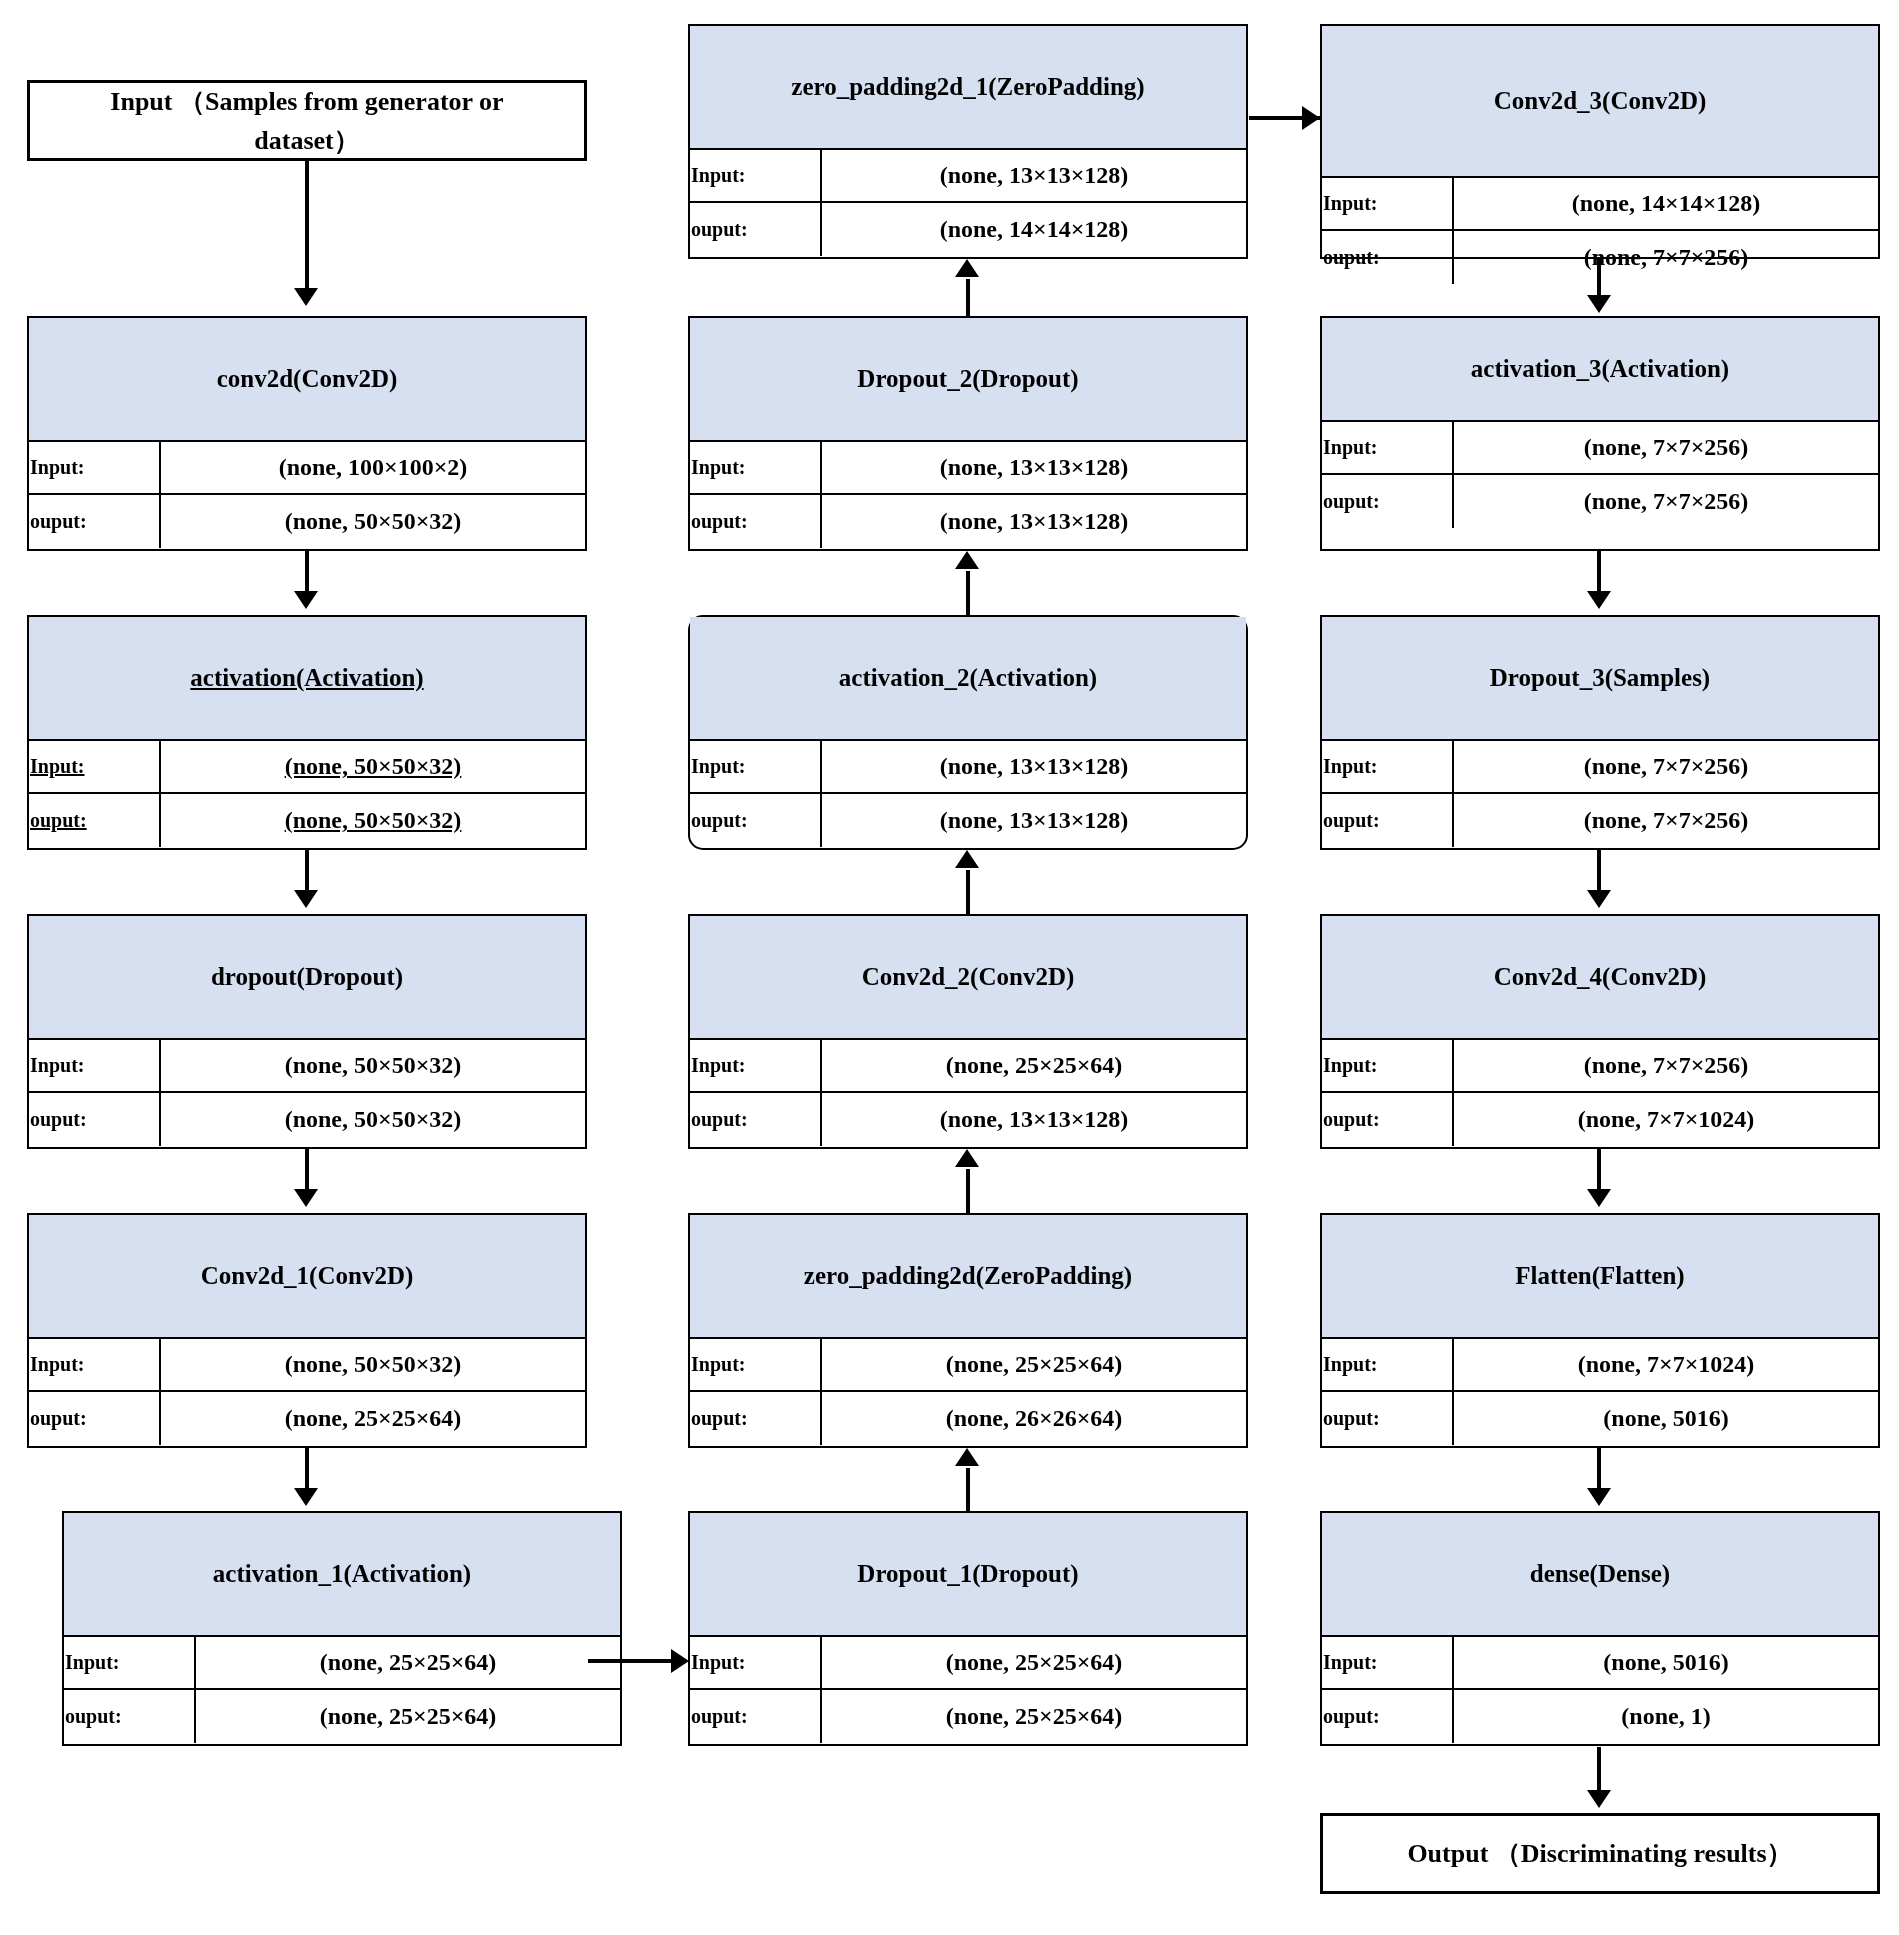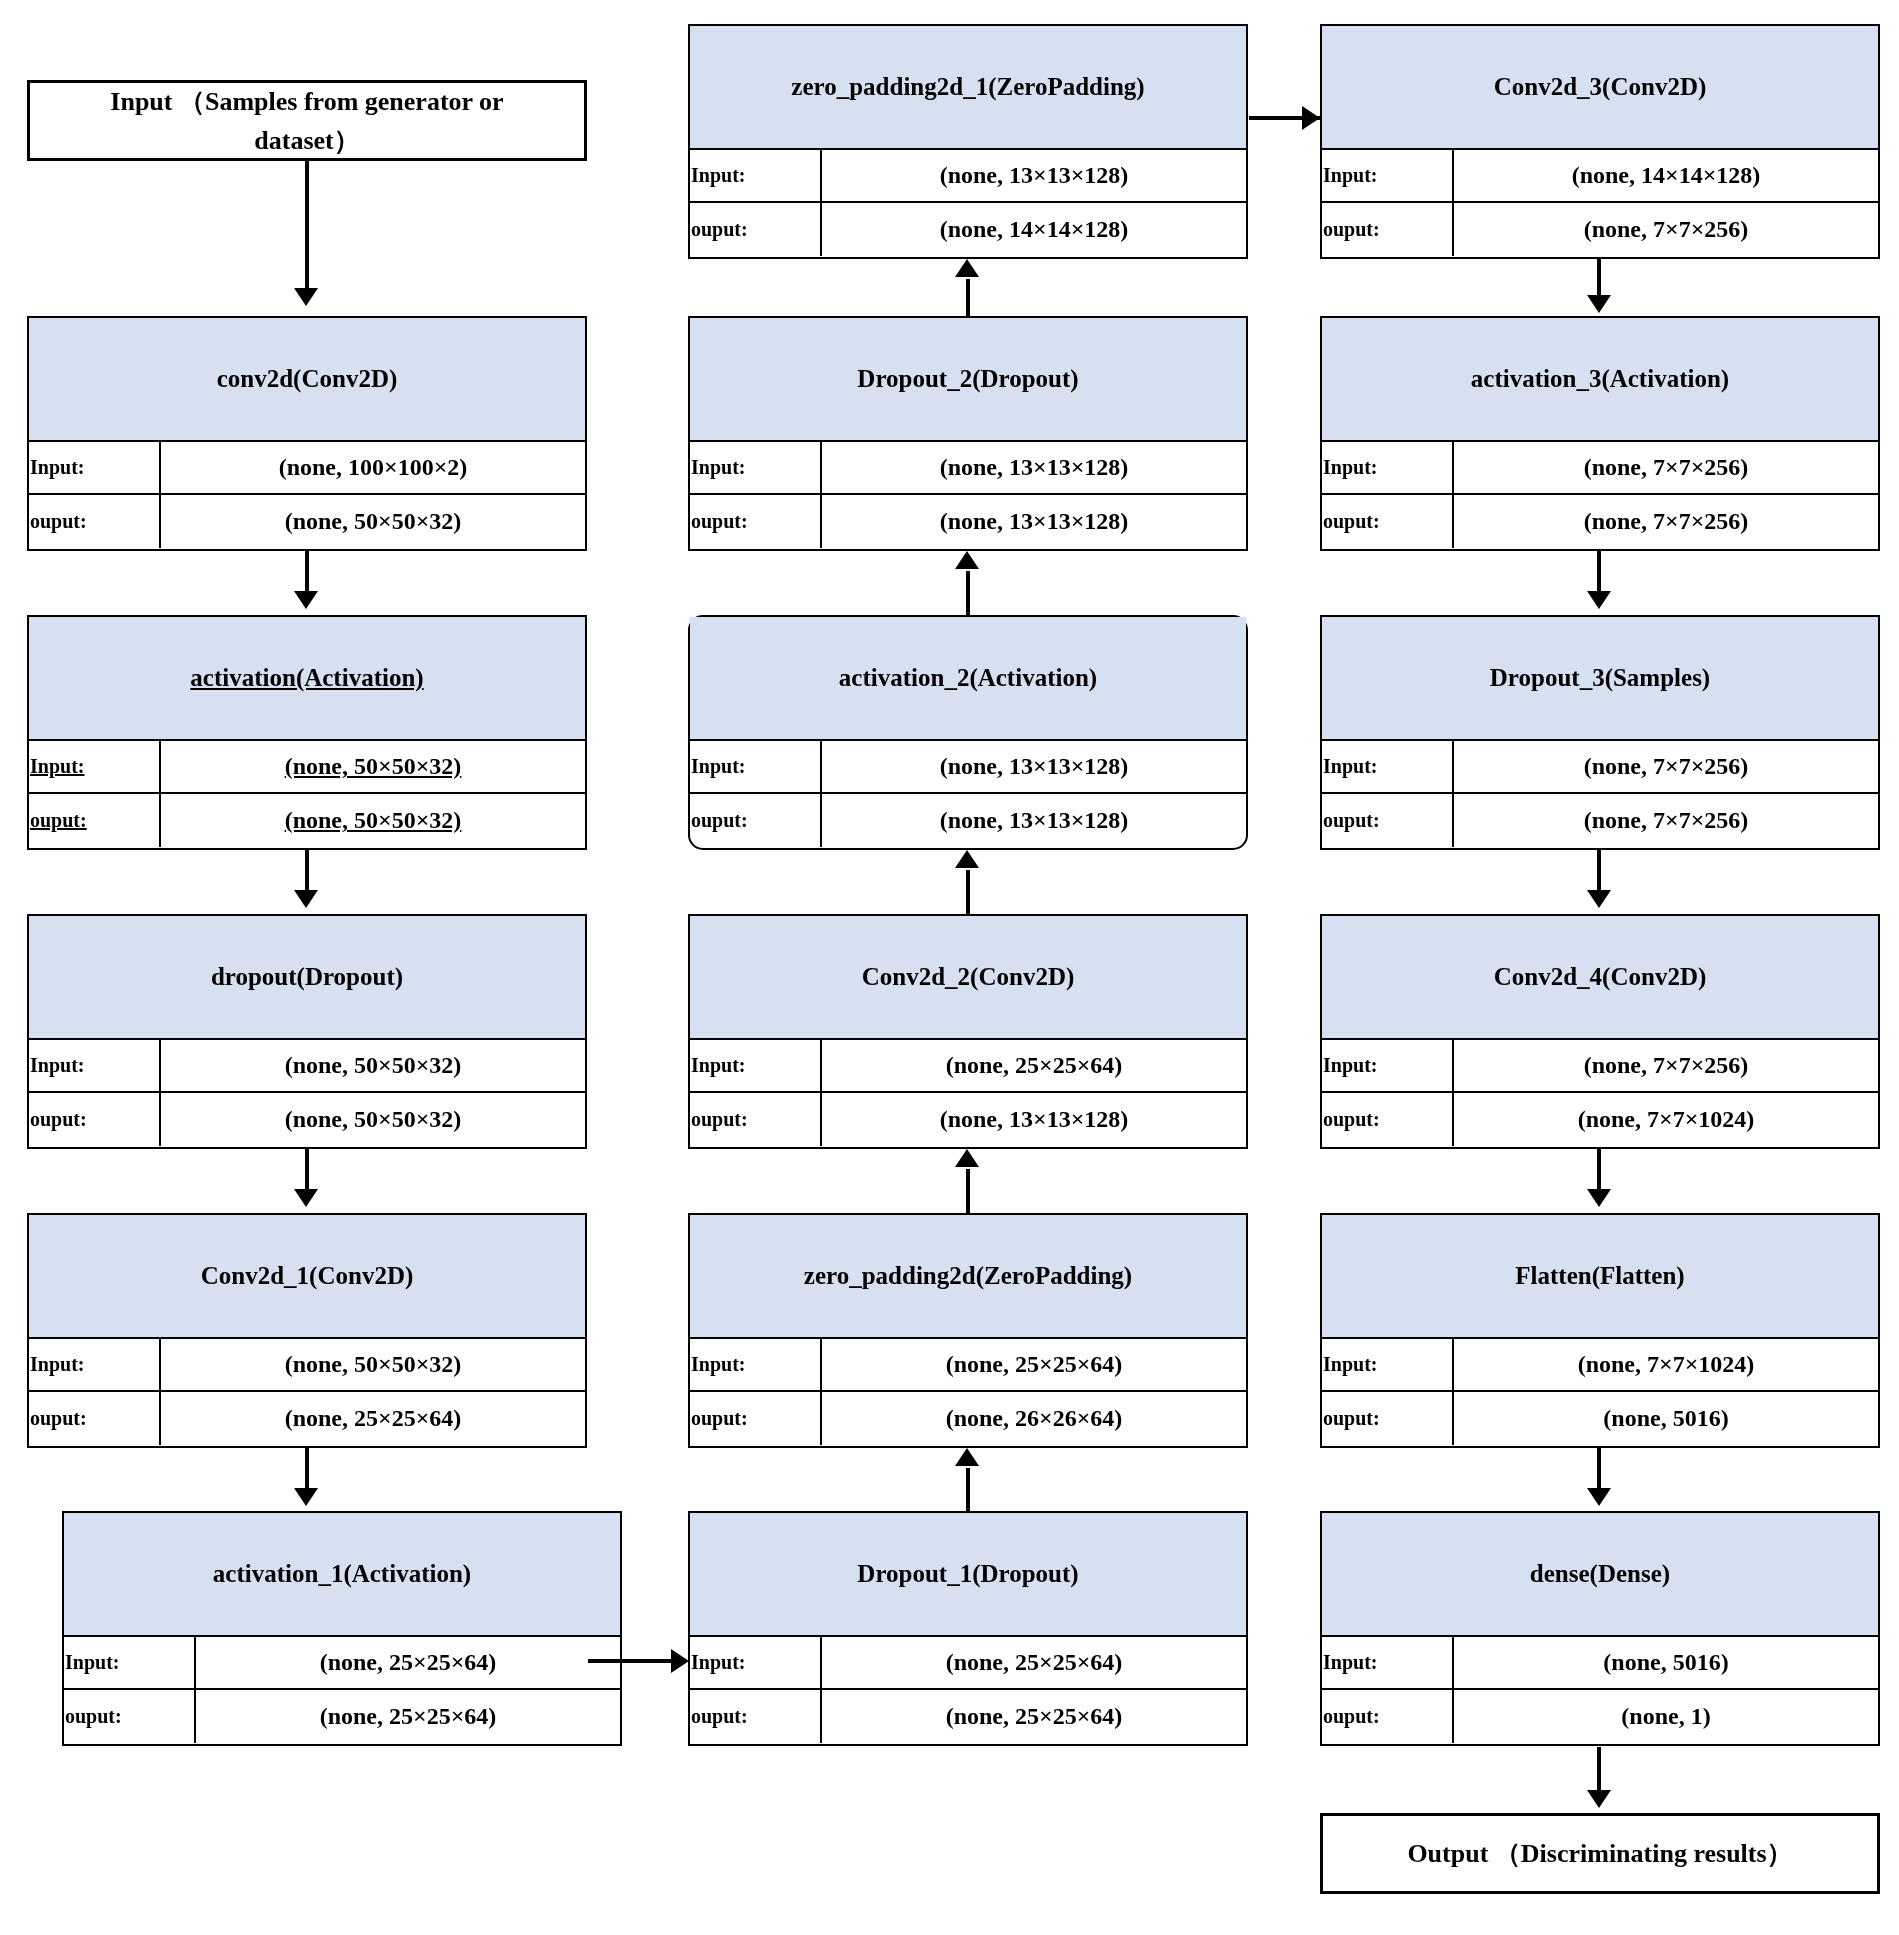--- a/index.html
+++ b/index.html
@@ -285,36 +285,36 @@
       <div class="key">Input:</div>
       <div class="val">(none, 25×25×64)</div>
     </div>
     <div class="row last" style="height:53px;">
       <div class="key">ouput:</div>
       <div class="val">(none, 25×25×64)</div>
     </div>
   </div>
 
   <div class="node" style="left:1320px; top:24px; width:560px; height:235px;">
-    <div class="title" style="height:124px;">Conv2d_3(Conv2D)</div>
+    <div class="title" style="height:152px;">Conv2d_3(Conv2D)</div>
     <div class="row" style="height:53px;">
       <div class="key">Input:</div>
       <div class="val">(none, 14×14×128)</div>
     </div>
     <div class="row last" style="height:53px;">
       <div class="key">ouput:</div>
       <div class="val">(none, 7×7×256)</div>
     </div>
   </div>
 
   <div class="vline" style="left:1597px; top:259px; height:41px;"></div>
   <div class="arrow-down" style="left:1587px; top:295px;"></div>
 
   <div class="node" style="left:1320px; top:316px; width:560px; height:235px;">
-    <div class="title" style="height:124px;">activation_3(Activation)</div>
+    <div class="title" style="height:104px;">activation_3(Activation)</div>
     <div class="row" style="height:53px;">
       <div class="key">Input:</div>
       <div class="val">(none, 7×7×256)</div>
     </div>
     <div class="row last" style="height:53px;">
       <div class="key">ouput:</div>
       <div class="val">(none, 7×7×256)</div>
     </div>
   </div>
 

